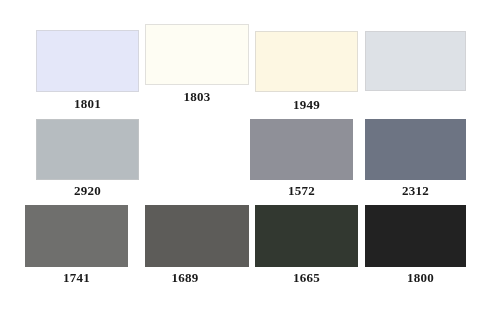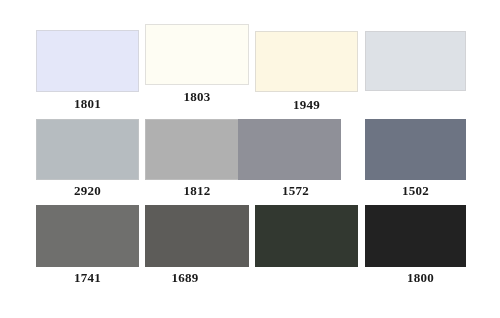--- a/index.html
+++ b/index.html
@@ -62,40 +62,37 @@
       <div class="swatch-chip" title="1949" style="width: 103px; height: 61px; background: rgb(253, 247, 226); box-shadow: rgba(200, 200, 200, 0.55) 0px 0px 0px 1px inset;"></div>
       <div class="swatch-label" style="top: 67px;">1949</div>
     </div>
     <div class="swatch-cell" style="left: 365px; top: 31px; width: 101px; height: 79px;">
       <div class="swatch-chip" title="1686" style="width: 101px; height: 60px; background: rgb(221, 225, 230); box-shadow: rgba(200, 200, 200, 0.55) 0px 0px 0px 1px inset;"></div>
     </div>
     <div class="swatch-cell" style="left: 36px; top: 119px; width: 103px; height: 81px;">
       <div class="swatch-chip" title="1810" style="width: 103px; height: 61px; background: rgb(182, 188, 192); box-shadow: rgba(200, 200, 200, 0.55) 0px 0px 0px 1px inset;"></div>
       <div class="swatch-label" style="top: 65px;">2920</div>
     </div>
-    <div class="swatch-cell" style="left: 145px; top: 119px; width: 104px; height: 81px;">
-      <div class="swatch-chip" title="1812" style="width: 104px; height: 61px; background: rgb(176, 176, 176); box-shadow: rgba(200, 200, 200, 0.55) 0px 0px 0px 1px inset;"></div>
-      <div class="swatch-label" style="top: 65px;">1812</div>
-    </div>
-    <div class="swatch-cell" style="left: 238px; top: 119px; width: 115px; height: 81px;">
+    <div class="swatch-cell" style="left: 250px; top: 119px; width: 103px; height: 81px;">
       <div class="swatch-chip" title="1572" style="width: 103px; height: 61px; background: rgb(143, 144, 152);"></div>
       <div class="swatch-label" style="top: 65px;">1572</div>
     </div>
     <div class="swatch-cell" style="left: 365px; top: 119px; width: 101px; height: 81px;">
       <div class="swatch-chip" title="1502" style="width: 101px; height: 61px; background: rgb(109, 116, 131);"></div>
-      <div class="swatch-label" style="top: 65px;">1502</div>
+      <div class="swatch-label" style="top: 65px;">2312</div>
     </div>
-    <div class="swatch-cell" style="left: 36px; top: 205px; width: 103px; height: 82px;">
+    <div class="swatch-cell" style="left: 25px; top: 205px; width: 103px; height: 82px;">
       <div class="swatch-chip" title="1741" style="width: 103px; height: 62px; background: rgb(111, 111, 109);"></div>
       <div class="swatch-label" style="top: 66px;">1741</div>
     </div>
     <div class="swatch-cell" style="left: 145px; top: 205px; width: 80px; height: 82px;">
       <div class="swatch-chip" title="1689" style="width: 104px; height: 62px; background: rgb(93, 92, 89);"></div>
       <div class="swatch-label" style="top: 66px;">1689</div>
     </div>
     <div class="swatch-cell" style="left: 255px; top: 205px; width: 103px; height: 82px;">
       <div class="swatch-chip" title="1665" style="width: 103px; height: 62px; background: rgb(50, 56, 48);"></div>
+      <div class="swatch-label" style="top: 66px;">1665</div>
     </div>
     <div class="swatch-cell" style="left: 365px; top: 205px; width: 111px; height: 82px;">
       <div class="swatch-chip" title="1800" style="width: 101px; height: 62px; background: rgb(34, 34, 34);"></div>
       <div class="swatch-label" style="top: 66px;">1800</div>
     </div>
   </div>
 
 </body></html>

